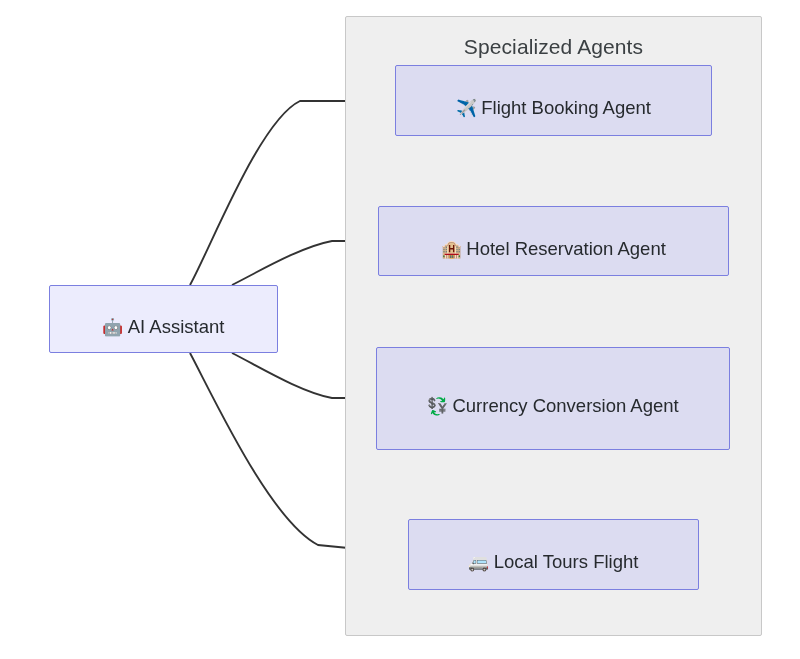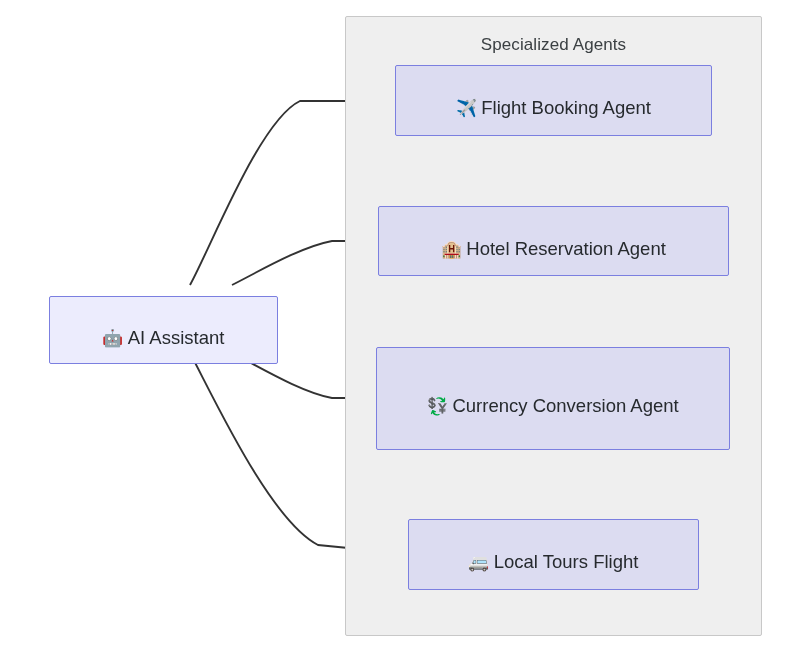--- a/index.html
+++ b/index.html
@@ -34,21 +34,21 @@
     border: 1px solid #c8c8c8;
     border-radius: 2px;
     box-sizing: border-box;
   }
   .cluster-title {
     position: absolute;
     left: 0;
     top: 18px;
     width: 100%;
     text-align: center;
-    font-size: 17px;
+    font-size: 21px;
     color: #3b4043;
     letter-spacing: 0.1px;
   }
   .node {
     position: absolute;
     box-sizing: border-box;
     border: 1.6px solid #7b7fe0;
     border-radius: 2px;
     display: flex;
     align-items: center;
@@ -63,21 +63,21 @@
     font-size: 17px;
     line-height: 1;
     margin-right: 4px;
   }
   .node-root {
     background: #ececfd;
   }
   .node-agent {
     background: #dcdcf1;
   }
-  #node-root     { left: 49px;  top: 296px; width: 229px; height: 68px; }
+  #node-root     { left: 49px;  top: 285px; width: 229px; height: 68px; }
   #node-flight   { left: 395px; top: 65px;  width: 317px; height: 71px; }
   #node-hotel    { left: 378px; top: 206px; width: 351px; height: 70px; text-align: right; }
   #node-currency { left: 376px; top: 347px; width: 354px; height: 103px; text-align: center; }
   #node-tours    { left: 408px; top: 519px; width: 291px; height: 71px; }
   .node-label-wrap {
     display: block;
     margin-top: 16px;
   }
 </style>
 </head>

